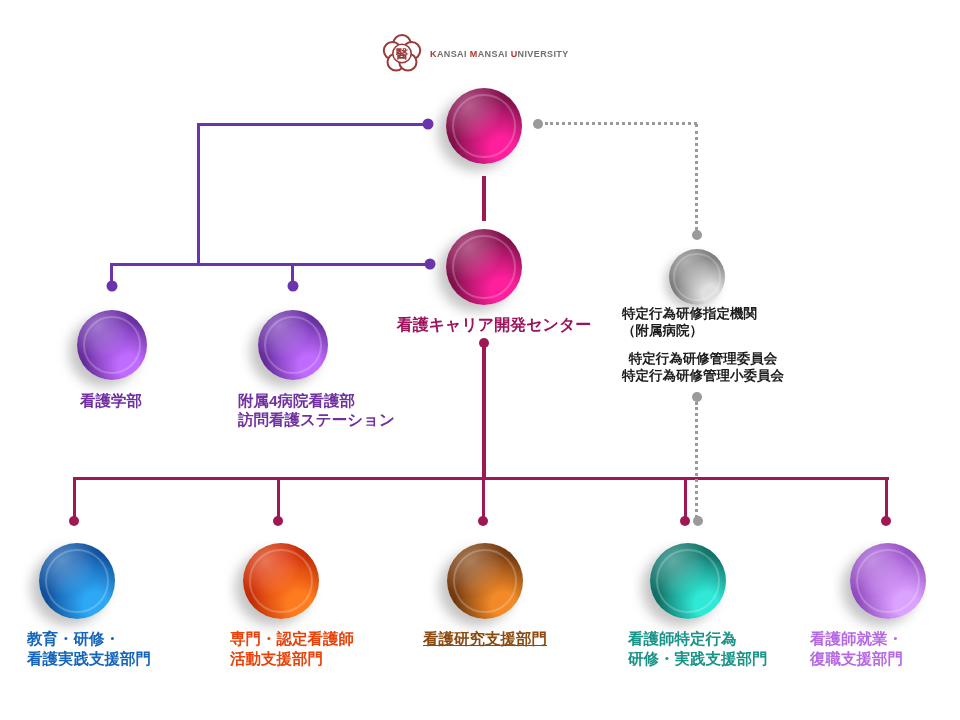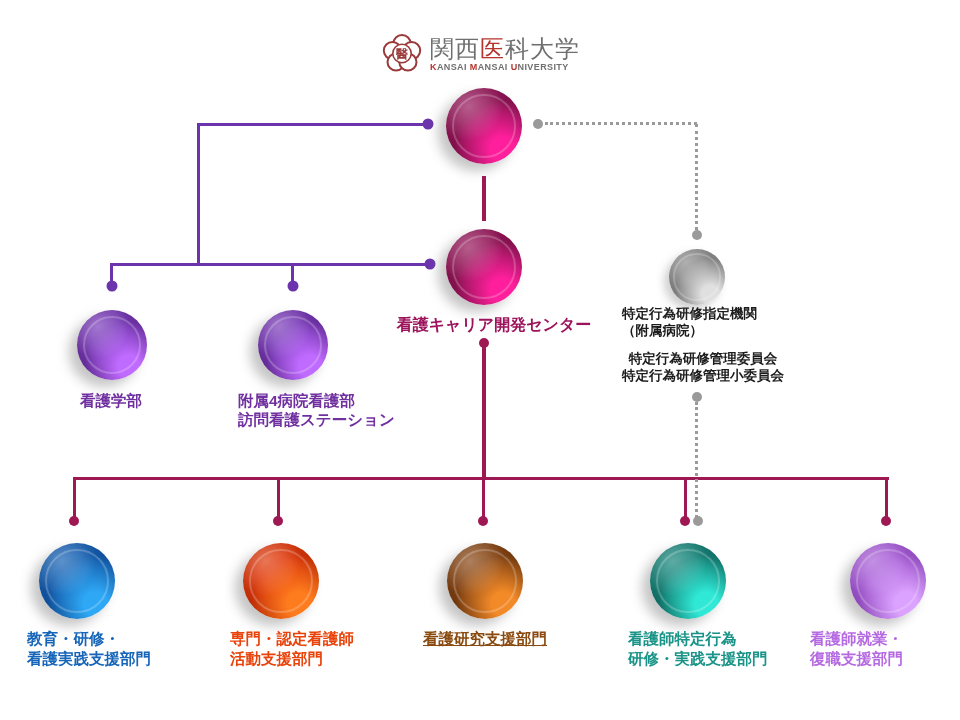--- a/index.html
+++ b/index.html
@@ -68,21 +68,20 @@
         <circle cx="21" cy="12.5" r="8.6"></circle>
         <circle cx="11.4" cy="19.6" r="8.6"></circle>
         <circle cx="30.6" cy="19.6" r="8.6"></circle>
         <circle cx="15.1" cy="31" r="8.6"></circle>
         <circle cx="26.9" cy="31" r="8.6"></circle>
       </g>
       <circle cx="21" cy="22.5" r="9.2" fill="#ffffff" stroke="#9a3a3a" stroke-width="1.6"></circle>
       <text x="21" y="27" text-anchor="middle" font-size="12" font-weight="bold" fill="#9a3a3a">醫</text>
     </svg>
     <div class="text">
-      <div class="jp"><span>関西</span><span class="red">医</span><span>科大学</span></div>
       <div class="en"><span class="red">K</span><span>ANSAI </span><span class="red">M</span><span>ANSAI </span><span class="red">U</span><span>NIVERSITY</span></div>
     </div>
   </div>
 
   <div class="hline p-line" style="left:198px;top:123px;width:232px;height:3px;"></div>
   <div class="vline p-line" style="left:197px;top:123px;width:3px;height:143px;"></div>
   <div class="hline p-line" style="left:110px;top:263px;width:321px;height:3px;"></div>
   <div class="vline p-line" style="left:110px;top:263px;width:3px;height:21px;"></div>
   <div class="vline p-line" style="left:291px;top:263px;width:3px;height:21px;"></div>
   <div class="dot p" style="left:428px;top:124px;"></div>

